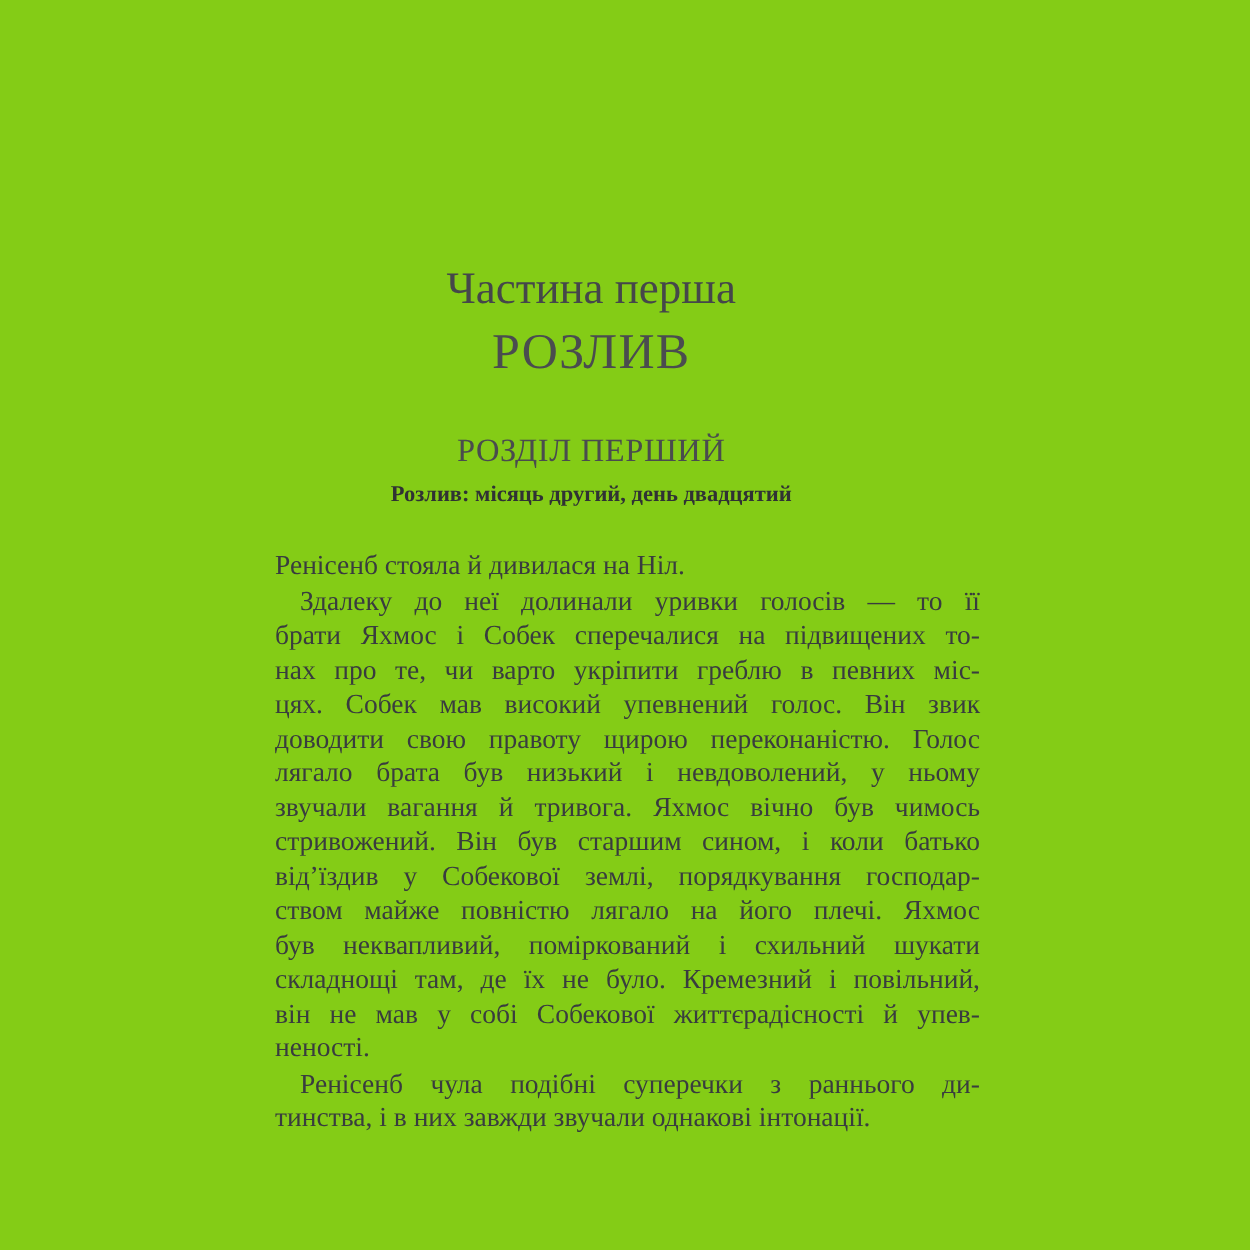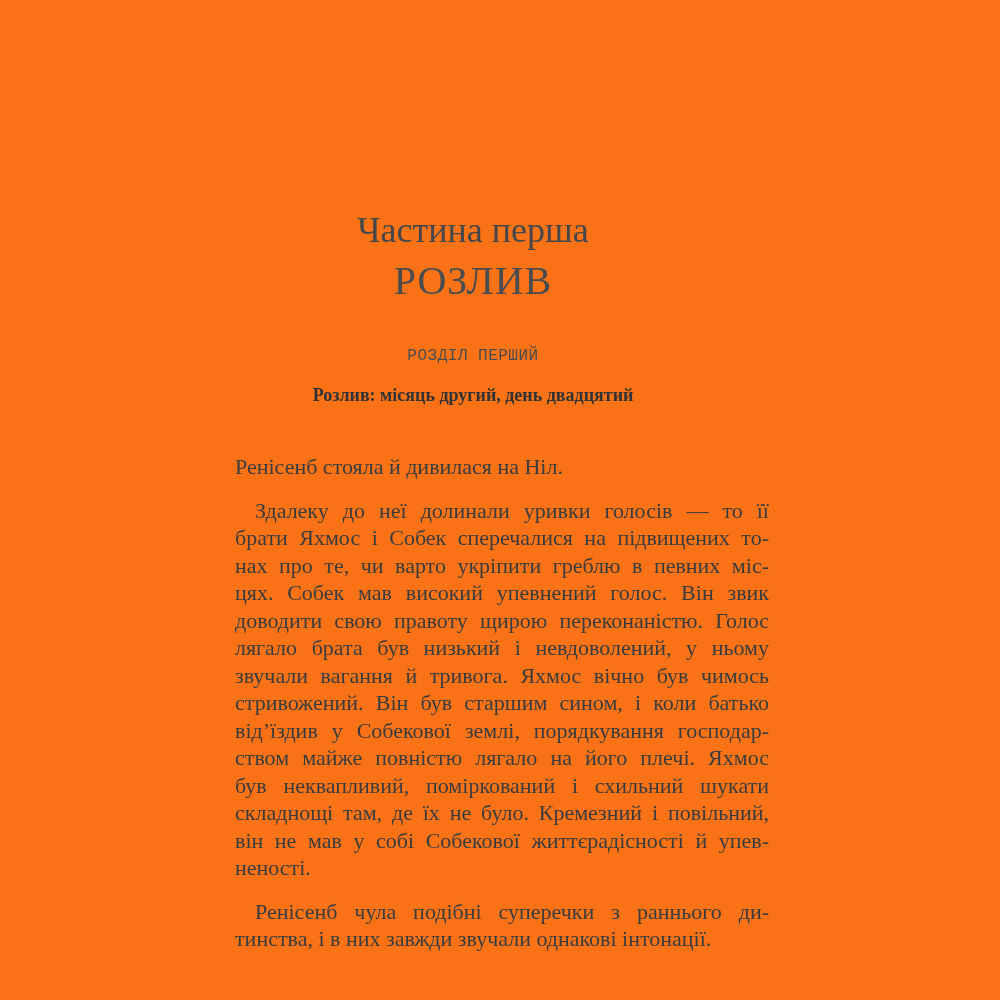--- a/index.html
+++ b/index.html
@@ -4,21 +4,21 @@
 <style>
   html, body {
     margin: 0;
     padding: 0;
     background: #ffffff;
   }
   .page {
     position: relative;
     width: 1000px;
     height: 1000px;
-    background: #f97316;
+    background: #84cc16;
     overflow: hidden;
     font-family: "Liberation Serif", "DejaVu Serif", serif;
   }
   .content {
     position: absolute;
     left: 219px;
     top: 0;
     width: 566px;
     height: 1000px;
   }
@@ -47,27 +47,26 @@
     letter-spacing: 1px;
     color: #4a4c4f;
     margin: 0;
   }
   .chapter-heading {
     position: absolute;
     top: 348px;
     left: 0;
     right: 58px;
     text-align: center;
-    font-size: 16px;
+    font-size: 26px;
     line-height: 1;
     font-weight: normal;
     letter-spacing: 0.5px;
     color: #4a4c4e;
     margin: 0;
-    font-family: Liberation Mono, monospace;
   }
   .chapter-subtitle {
     position: absolute;
     top: 386px;
     left: 0;
     right: 58px;
     text-align: center;
     font-size: 18px;
     line-height: 1;
     font-weight: bold;
@@ -75,21 +74,21 @@
     margin: 0;
   }
   .body-text {
     position: absolute;
     top: 437px;
     left: 0;
     width: 566px;
     color: #393c3f;
   }
   .paragraph {
-    margin: 16px;
+    margin: 1px;
   }
   .bodyline {
     font-size: 22px;
     line-height: 27.5px;
     text-align: justify;
     text-align-last: justify;
     white-space: normal;
   }
   .bodyline.lastline {
     text-align-last: left;

